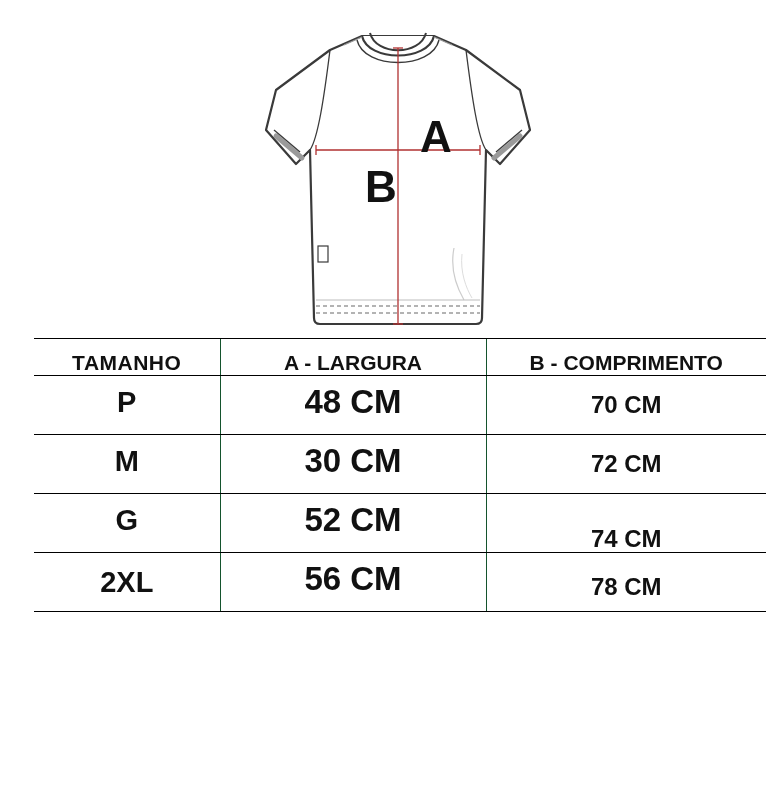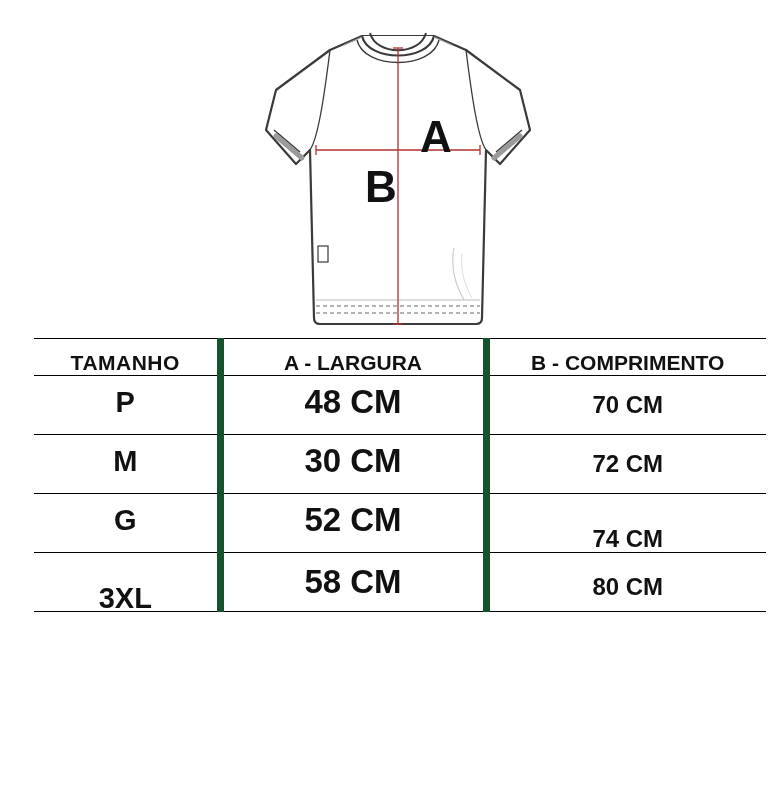--- a/index.html
+++ b/index.html
@@ -73,21 +73,21 @@
     border-right: none;
     text-align: center;
     font-family: "Liberation Sans", sans-serif;
     font-weight: bold;
     color: #111111;
     padding: 0;
   }
   
   table.size-table th.sep,
   table.size-table td.sep {
-    border-left: 7px solid #14532d;
+    border-left: 1px solid #14532d;
   }
 
   thead th {
     font-size: 21px;
     height: 36px;
     border-top: none;
     vertical-align: bottom;
     padding-bottom: 4px;
   }
   thead th.h1 { letter-spacing: 0.5px; }
@@ -182,21 +182,21 @@
           <td class="o1">M</td>
           <td class="sep cell-a o1">30 CM</td>
           <td class="sep cell-b o2">72 CM</td>
         </tr>
         <tr>
           <td class="o1">G</td>
           <td class="sep cell-a o1">52 CM</td>
           <td class="sep cell-b o3">74 CM</td>
         </tr>
         <tr>
-          <td class="o3">3XL</td>
-          <td class="sep cell-a o2">58 CM</td>
-          <td class="sep cell-b o4">80 CM</td>
+          <td class="o2">2XL</td>
+          <td class="sep cell-a o1">56 CM</td>
+          <td class="sep cell-b o4">78 CM</td>
         </tr>
       </tbody>
     </table>
   </div>
 
 </div>
 
 </body></html>

